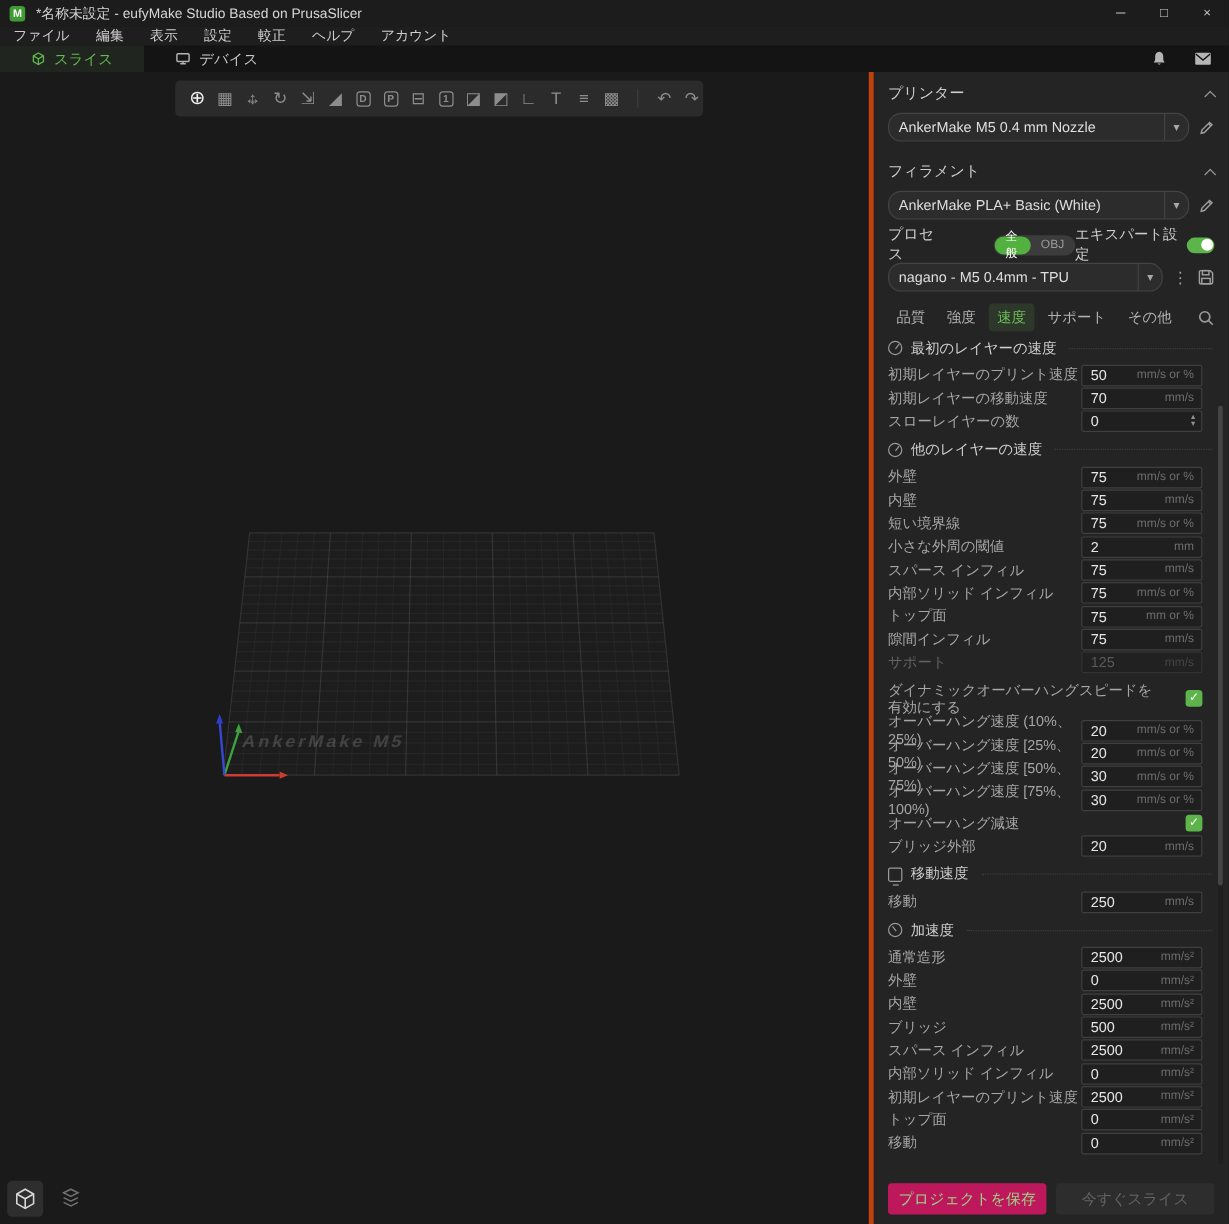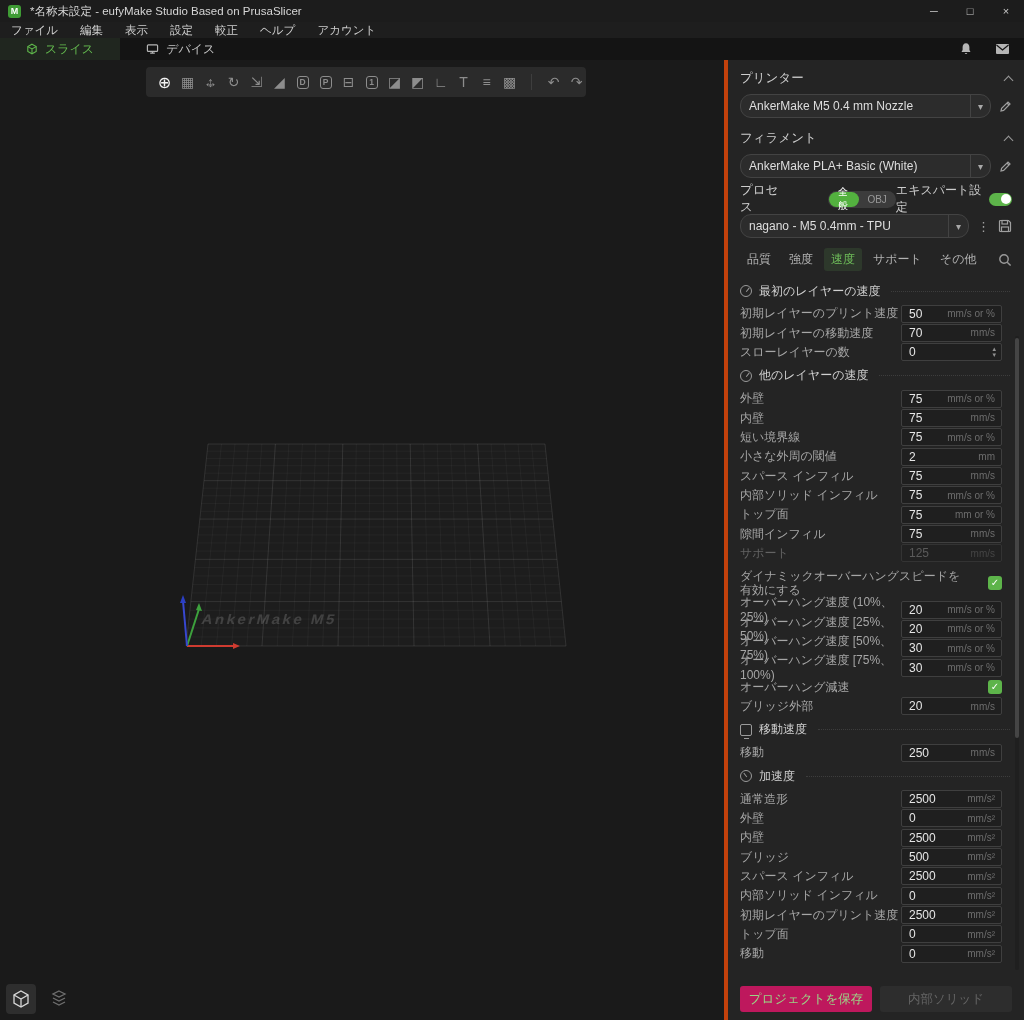--- a/index.html
+++ b/index.html
@@ -53,21 +53,21 @@
 .seg .off{color:#999;font-size:10px;padding:0 8px}
 .expert{margin-left:auto;display:flex;align-items:center;gap:6px}
 .expert .lbl{font-size:12px;color:#cdcdcd}
 .switch{width:26px;height:13px;background:#5db44a;border-radius:7px;position:relative}
 .switch .knob{position:absolute;right:1.5px;top:1.5px;width:10px;height:10px;border-radius:50%;background:#fff}
 .stabs{display:flex;align-items:center;margin-top:10px;gap:4px;flex:none}
 .stab{font-size:12px;color:#b2b2b2;padding:3px 7px;border-radius:3px}
 .stab.active{color:#6fbf5a;background:rgba(111,191,90,0.13)}
 .stabs .search{margin-left:auto}
 
-.settings{flex:1;margin-top:6px;overflow:hidden;position:relative}
+.settings{flex:1;margin-top:0;overflow:hidden;position:relative}
 .sec-head{display:flex;align-items:center;gap:7px;margin-top:4px;height:20px}
 .sec-title{font-size:12px;color:#d0d0d0;white-space:nowrap}
 .sec-line{flex:1;border-top:1px dotted #3d3d3d;margin-left:4px;margin-right:2px}
 .sec-icon{position:relative;width:12px;height:12px;border:1.3px solid #9a9a9a;border-radius:50%;flex:none}
 .sec-icon.gauge::after{content:"";position:absolute;left:4.5px;top:1px;width:1.3px;height:4.5px;background:#9a9a9a;transform:rotate(38deg);transform-origin:bottom center}
 .sec-icon.accel::after{content:"";position:absolute;left:4.5px;top:1px;width:1.3px;height:4.5px;background:#9a9a9a;transform:rotate(-38deg);transform-origin:bottom center}
 .sec-icon.move{border-radius:2px}
 .sec-icon.move::after{content:"";position:absolute;left:2.5px;bottom:-4px;width:5px;height:1.3px;background:#9a9a9a}
 .sec-rows{margin-top:3px}
 .srow{display:flex;align-items:center;height:19.33px}
@@ -299,21 +299,21 @@
         <span class="sel-caret">▾</span>
       </div>
       <span class="icon-btn">
         <svg width="13" height="13" viewBox="0 0 13 13" fill="none" stroke="#9f9f9f" stroke-width="1.2">
           <path d="M2 11 L2.6 8.4 L9 2 L11 4 L4.6 10.4 Z"></path>
             <path d="M8 3 L10 5"></path>
         </svg>
       </span>
     </div>
 
-    <div class="phead" style="margin-top:10px">
+    <div class="phead" style="margin-top:15px">
       <span class="pt">フィラメント</span>
       <span class="chev"></span>
     </div>
     <div class="selrow">
       <div class="select">
         <span class="sel-val">AnkerMake PLA+ Basic (White)</span>
         <span class="sel-caret">▾</span>
       </div>
       <span class="icon-btn">
         <svg width="13" height="13" viewBox="0 0 13 13" fill="none" stroke="#9f9f9f" stroke-width="1.2">
@@ -598,16 +598,16 @@
           </div>
         </div>
       </div>
 
     <div class="panel-scrollbar">
         <div class="thumb"></div>
       </div>
 
     <div class="actions">
       <div class="btn primary">プロジェクトを保存</div>
-      <div class="btn disabled">内部ソリッド</div>
+      <div class="btn disabled">今すぐスライス</div>
     </div>
   </div>
 </div>
 
 </body></html>

